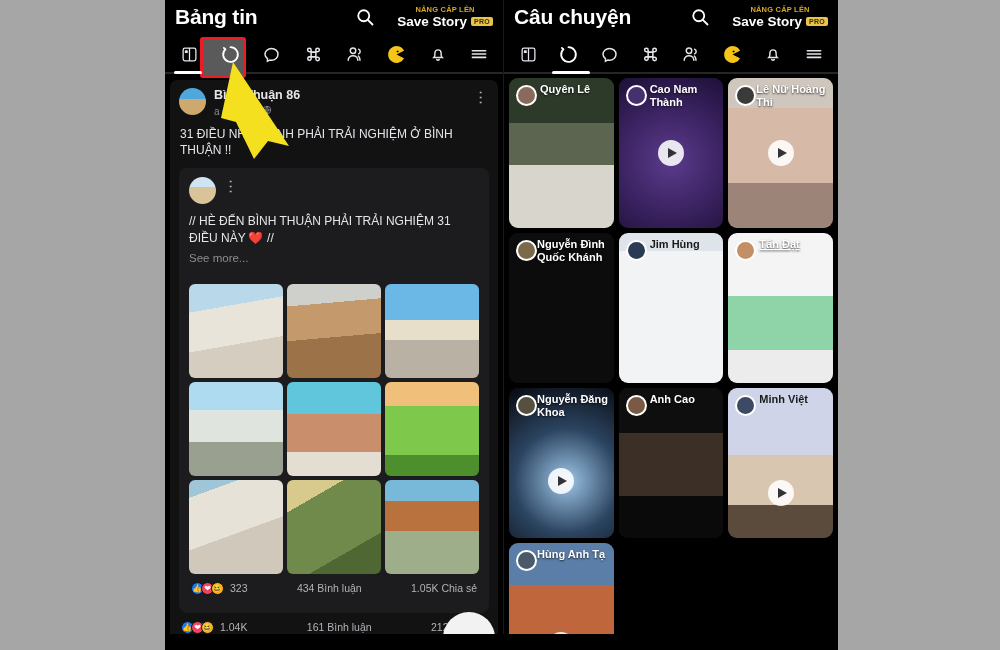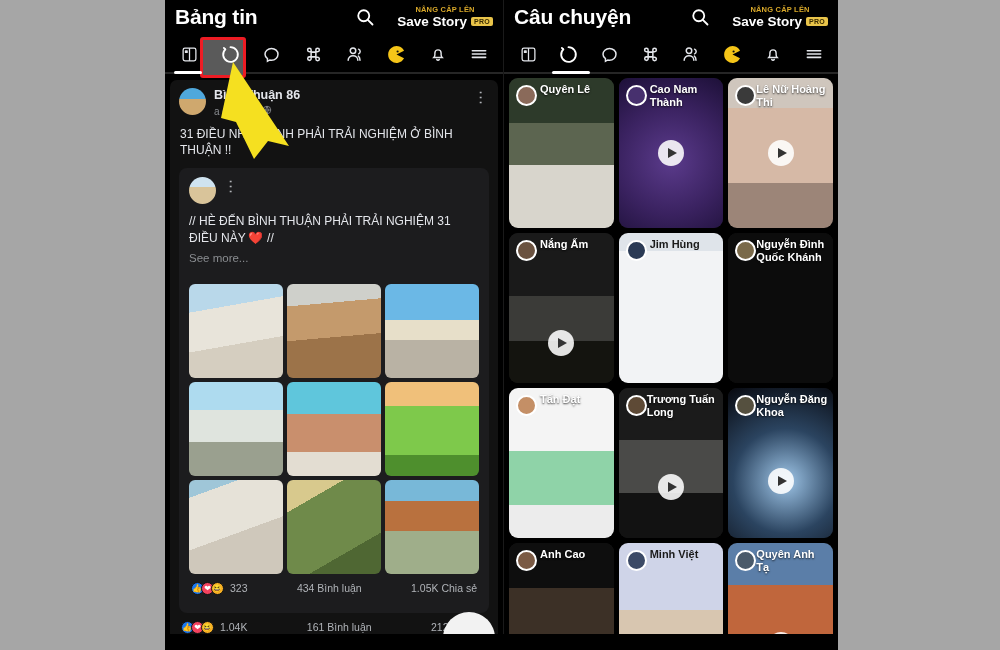--- a/index.html
+++ b/index.html
@@ -358,51 +358,39 @@
         <div class="play"></div>
       </div>
 
       <div class="story">
         <div class="story-bg" style="background:linear-gradient(180deg,#cfc6bd 0 20%,#d6b9a6 20% 70%,#9c8578 70% 100%)"></div>
         <div class="story-av" style="background:#3a3a3a"></div>
         <div class="story-name nm-right">Lê Nữ Hoàng Thi</div>
         <div class="play"></div>
       </div>
 
-      <div class="story">
-        <div class="story-bg" style="background:linear-gradient(180deg,#1a1a1a 0 42%,#3b3b38 42% 72%,#14140f 72% 100%)"></div>
-        <div class="story-av" style="background:#6a5240"></div>
-        <div class="story-name">Nắng Ấm</div>
-        <div class="play" style="top:73%"></div>
+
+      <div class="story">
+        <div class="story-bg" style="background:#0c0c0c"></div>
+        <div class="story-av" style="background:#7a6a4a"></div>
+        <div class="story-name nm-right">Nguyễn Đình Quốc Khánh</div>
       </div>
 
       <div class="story">
         <div class="story-bg" style="background:linear-gradient(180deg,#dfe4ea 0 12%,#f2f3f5 12% 100%)"></div>
         <div class="story-av" style="background:#2b3a55"></div>
         <div class="story-name" style="color:#1b1b1b; text-shadow:none;">Jim Hùng</div>
       </div>
 
       <div class="story">
-        <div class="story-bg" style="background:#0c0c0c"></div>
-        <div class="story-av" style="background:#7a6a4a"></div>
-        <div class="story-name nm-right">Nguyễn Đình Quốc Khánh</div>
-      </div>
-
-      <div class="story">
         <div class="story-bg" style="background:linear-gradient(180deg,#f4f4f4 0 42%,#8fd3a8 42% 78%,#ececec 78% 100%)"></div>
         <div class="story-av" style="background:#c48f66"></div>
-        <div class="story-name" style="color:#fff;">Tấn Đạt</div>
-      </div>
-
-      <div class="story">
-        <div class="story-bg" style="background:linear-gradient(180deg,#1b1b1b 0 35%,#4a4a48 35% 70%,#121212 70% 100%)"></div>
-        <div class="story-av" style="background:#5e4a36"></div>
-        <div class="story-name nm-right">Trương Tuấn Long</div>
-        <div class="play" style="top:66%"></div>
-      </div>
+        <div class="story-name" style="color:#fff;text-decoration:underline;">Tấn Đạt</div>
+      </div>
+
 
       <div class="story">
         <div class="story-bg" style="background:radial-gradient(circle at 55% 62%,#9fc6e8 0%,#2b4460 48%,#07080e 100%)"></div>
         <div class="story-av" style="background:#55503f"></div>
         <div class="story-name nm-right">Nguyễn Đăng Khoa</div>
         <div class="play" style="top:62%"></div>
       </div>
 
       <div class="story">
         <div class="story-bg" style="background:linear-gradient(180deg,#0e0e0e 0 30%,#3c3026 30% 72%,#0a0a0a 72% 100%)"></div>
@@ -413,21 +401,21 @@
       <div class="story">
         <div class="story-bg" style="background:linear-gradient(180deg,#cfd4e8 0 45%,#d8c6b0 45% 78%,#5a4b3c 78% 100%)"></div>
         <div class="story-av" style="background:#3c4a66"></div>
         <div class="story-name" style="color:#1b1b1b; text-shadow:none;">Minh Việt</div>
         <div class="play" style="top:70%"></div>
       </div>
 
       <div class="story">
         <div class="story-bg" style="background:linear-gradient(180deg,#5b7ea8 0 28%,#c0663c 28% 62%,#3a6a4a 62% 100%)"></div>
         <div class="story-av" style="background:#4a5a6a"></div>
-        <div class="story-name nm-right">Quyên Anh Tạ</div>
+        <div class="story-name nm-right">Hùng Anh Tạ</div>
         <div class="play" style="top:68%"></div>
       </div>
 
     </div>
   </div>
 </div>
 
 <svg class="arrow-svg" viewBox="0 0 1000 650">
   <polygon points="233,62 289,146 268,141 254,159 236,122 221,118" fill="#f5e020"></polygon>
 </svg>

